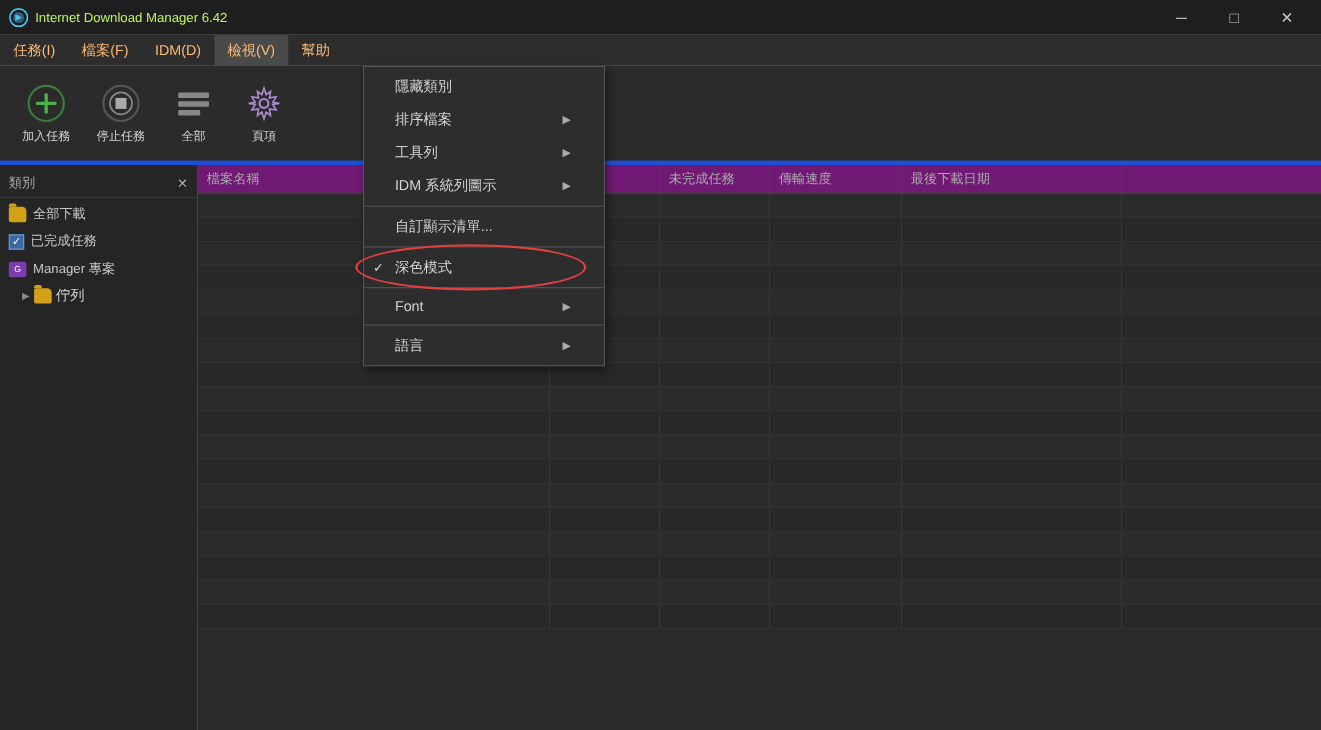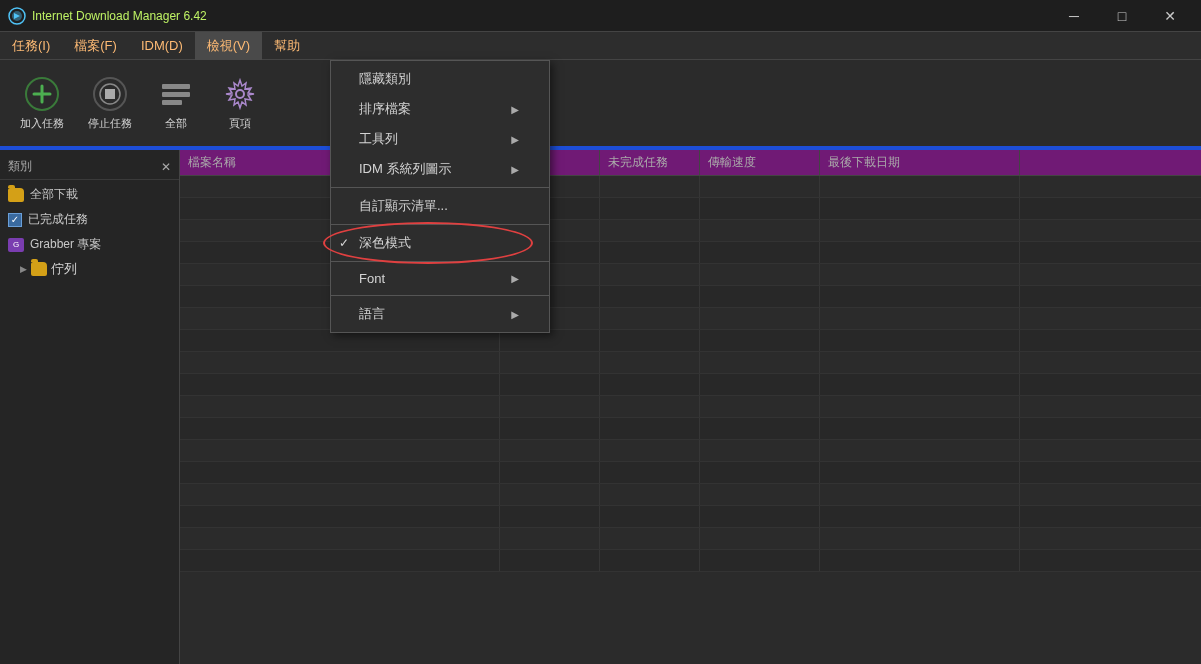--- a/index.html
+++ b/index.html
@@ -423,21 +423,21 @@
     </div>
 
 
     <div class="sidebar-item">
       <div class="checkbox-icon">✓</div>
       <span>已完成任務</span>
     </div>
 
     <div class="sidebar-item">
       <div class="grabber-icon">G</div>
-      <span>Grabber 專案</span>
+      <span>Manager 專案</span>
     </div>
 
     <div class="queue-row">
       <span class="arrow-right">▶</span>
       <div class="sidebar-folder-icon"></div>
       <span>佇列</span>
     </div>
   </div>
 
   <div class="file-table-area">

